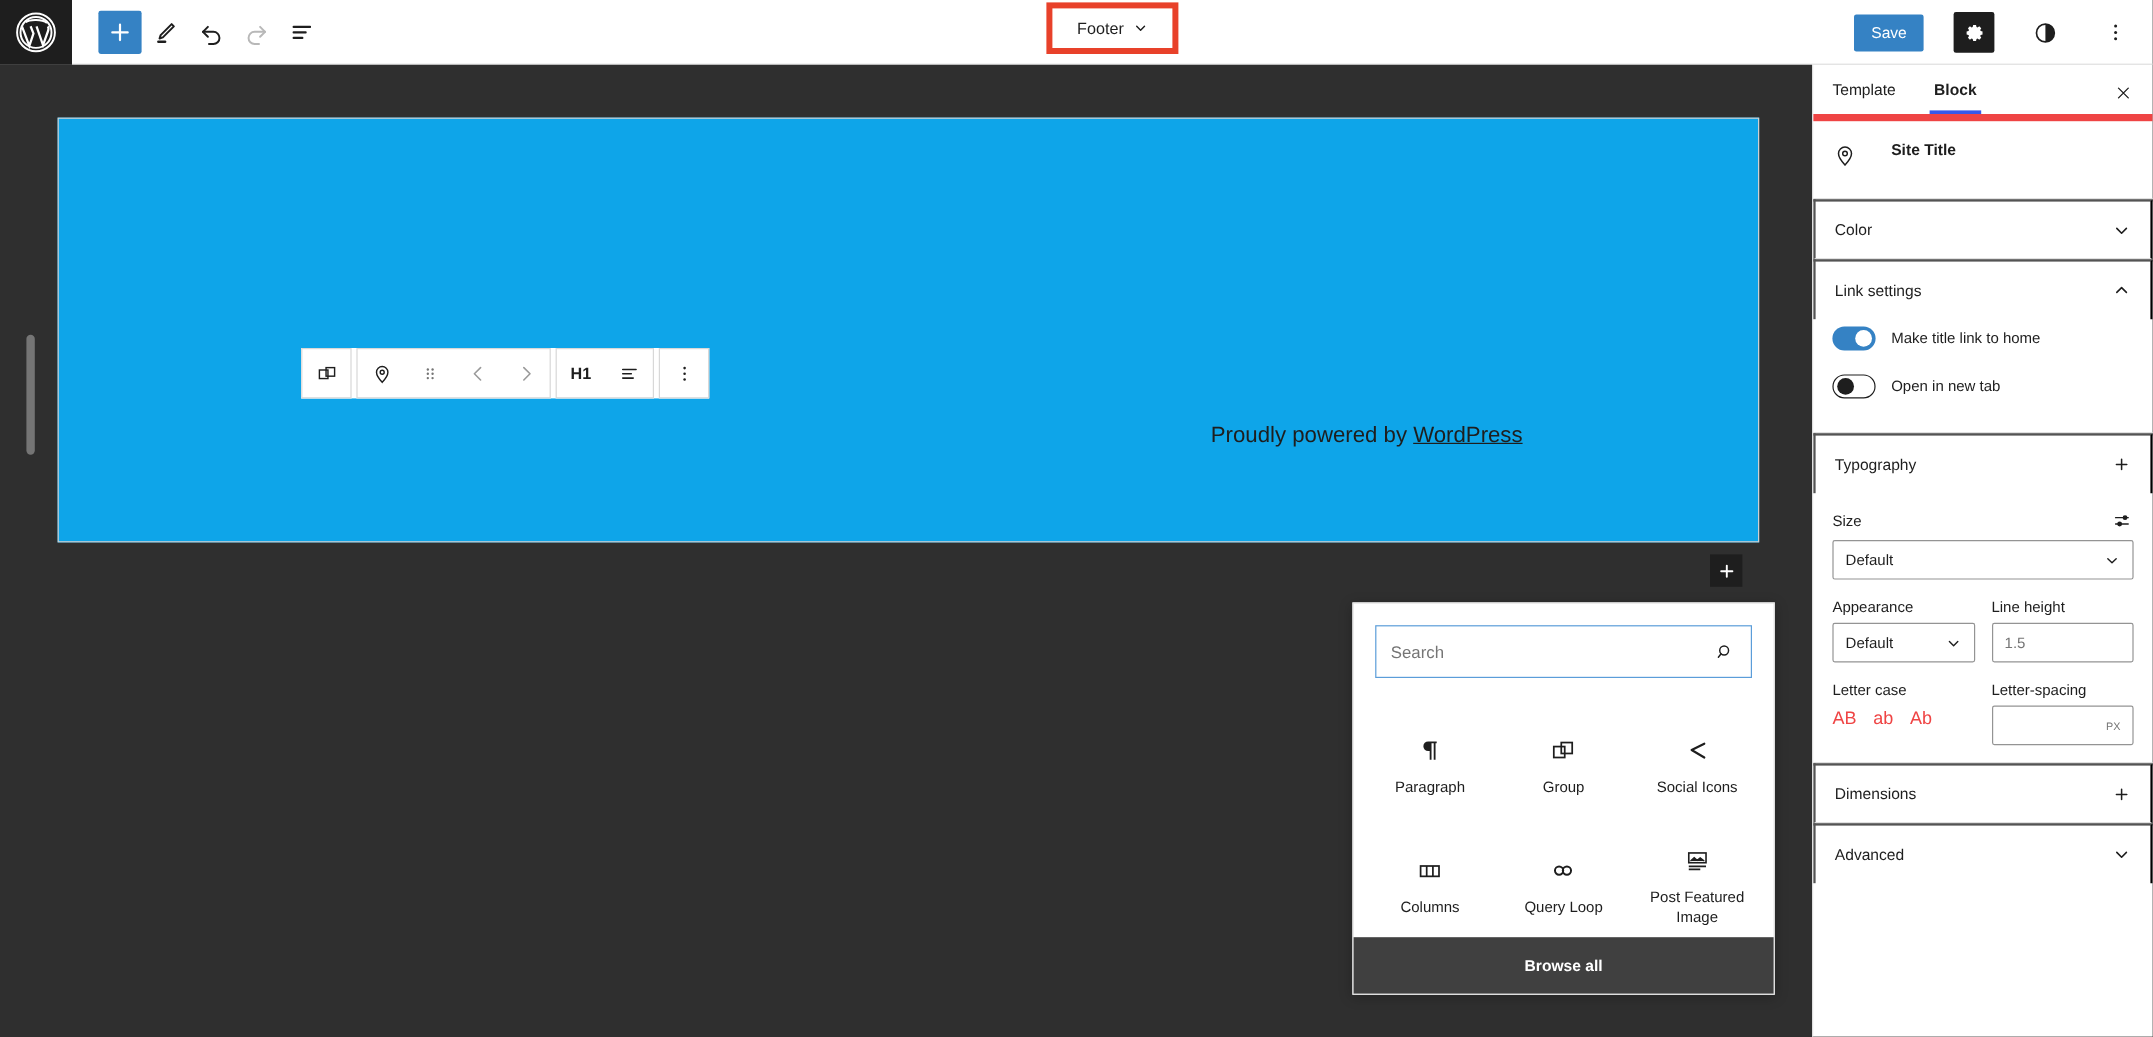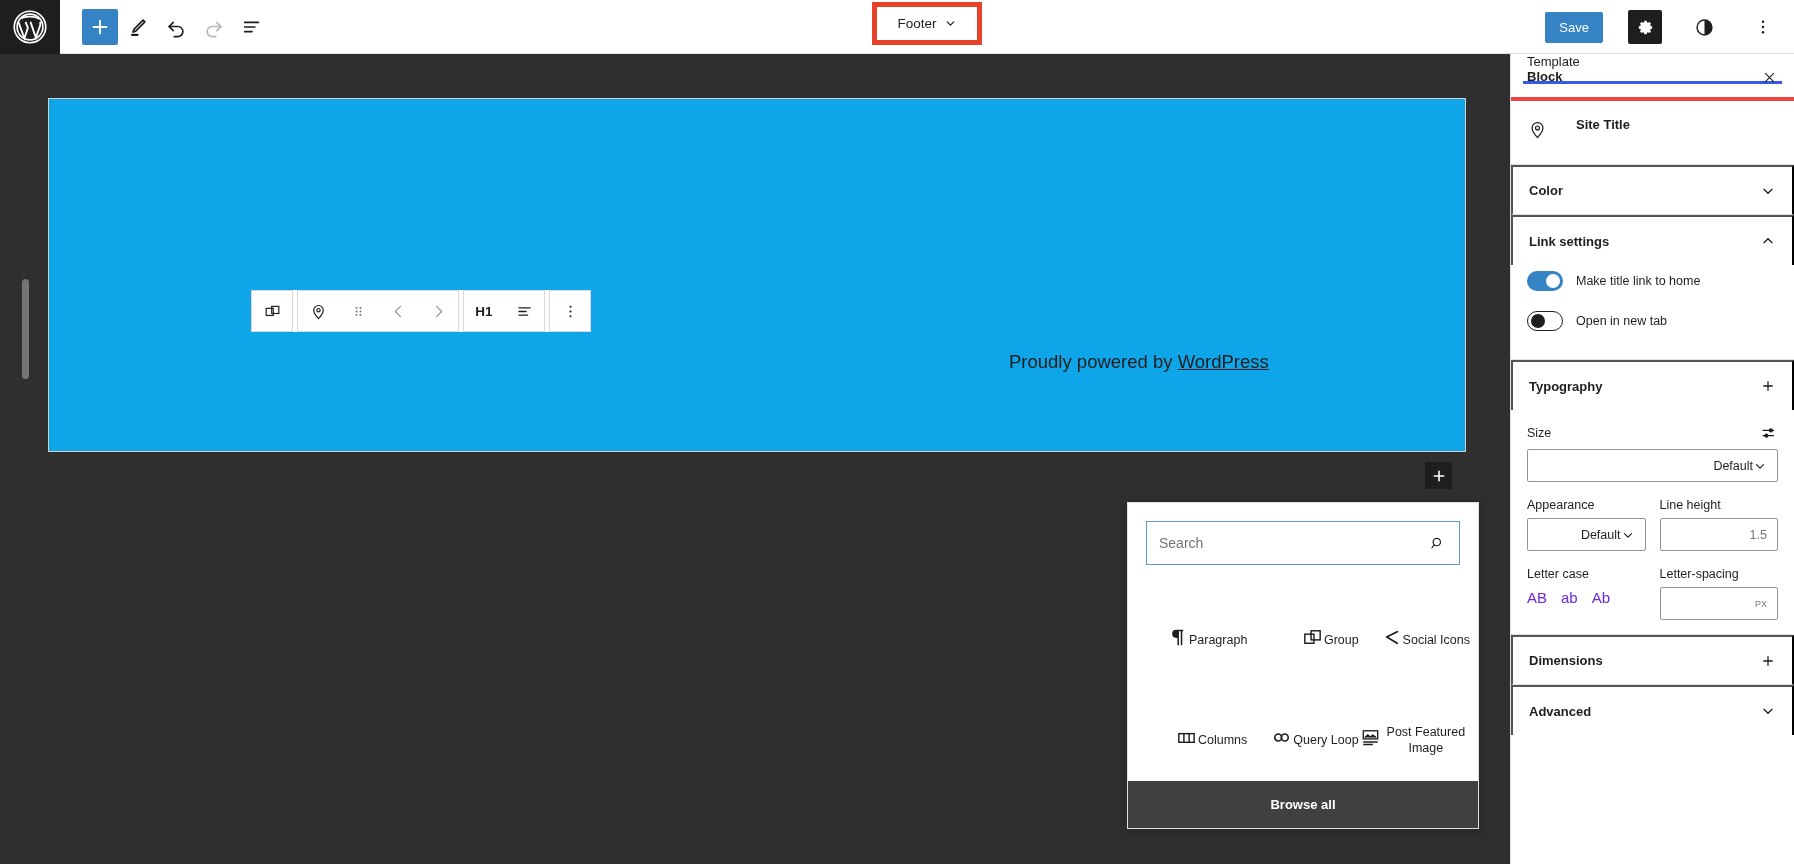--- a/index.html
+++ b/index.html
@@ -169,22 +169,22 @@
 
   #block-grid {
     flex: 1;
     display: grid;
     grid-template-columns: repeat(3, 1fr);
     grid-auto-rows: 92px;
     padding: 14px 8px 0 8px;
     column-gap: 0; row-gap: 8px;
   }
   .block-cell {
-    display: flex; flex-direction: row; align-items: center;
-    justify-content: flex-end; cursor: pointer;
+    display: flex; flex-direction: column; align-items: center;
+    justify-content: center; cursor: pointer;
     background: transparent; border: none;
     padding-top: 8px;
   }
   .block-cell .bico {
     height: 32px; display: flex; align-items: center; justify-content: center;
   }
   .block-cell .bico svg { width: 23px; height: 23px; }
   .block-cell .blabel {
     margin-top: 7px; font-size: 12.5px; color: #1e1e1e;
     text-align: center; line-height: 1.25; max-width: 96px;
@@ -200,21 +200,21 @@
   
   #sidebar {
     position: absolute; top: 54px; right: 0;
     width: 284px; height: 810px;
     background: #fff;
     border-left: 1px solid #e0e0e0;
     overflow: hidden;
   }
   #sidebar-tabs {
     height: 47px; display: flex; align-items: stretch;
-    border-bottom: 4px solid #ef4444; position: relative; flex-direction: column;
+    border-bottom: 6px solid #ef4444; position: relative;
   }
   .stab {
     padding: 0 16px; background: transparent; border: none; cursor: pointer;
     font-size: 13px; color: #1e1e1e; position: relative;
     font-family: "Liberation Sans", sans-serif;
     display: flex; align-items: center;
   }
   .stab.active { font-weight: bold; }
   .stab.active::after {
     content: ""; position: absolute; left: 12px; right: 12px; bottom: 0;
@@ -244,21 +244,21 @@
     font-family: "Liberation Sans", sans-serif;
   }
 
   .panel-header {
     height: 50px; padding: 0 16px;
     display: flex; align-items: center; justify-content: space-between;
     border-bottom: 1px solid #e0e0e0;
     cursor: pointer; background: transparent; width: 100%;
     font-family: "Liberation Sans", sans-serif;
   }
-  .panel-header .ph-title { font-size: 13px; font-weight: bold; color: #1e1e1e; }
+  .panel-header .ph-title { font-size: 13px; font-weight: normal; color: #1e1e1e; }
   .panel-header svg { width: 16px; height: 16px; }
   .panel-header.no-border { border-bottom: none; }
 
   .panel-body { padding: 0 16px 14px 16px; }
 
   .toggle-row {
     display: flex; align-items: center; gap: 13px;
     padding: 6px 0 14px 0;
   }
   .toggle {
@@ -279,39 +279,39 @@
   .field-label {
     font-size: 12.5px; color: #1e1e1e; margin-bottom: 6px; display: block;
     font-family: "Liberation Sans", sans-serif;
   }
   .sel, .txt {
     width: 100%; height: 33px;
     border: 1px solid #949494; border-radius: 2px;
     background: #fff; font-size: 12.5px; color: #1e1e1e;
     padding: 0 10px;
     font-family: "Liberation Sans", sans-serif;
-    display: flex; align-items: center; justify-content: flex-end;
+    display: flex; align-items: center; justify-content: space-between;
     cursor: pointer;
   }
   .txt { color: #757575; cursor: text; }
   .sel svg { width: 14px; height: 14px; }
 
   .size-row {
     display: flex; align-items: center; justify-content: space-between;
     margin: 14px 0 7px 0;
   }
   .size-row svg { width: 18px; height: 18px; }
 
   .two-col { display: flex; gap: 14px; margin-top: 16px; }
   .two-col > div { flex: 1; min-width: 0; }
 
   .letter-case-row { display: flex; gap: 14px; align-items: baseline; margin-top: 4px; }
   .lc-btn {
     background: transparent; border: none; cursor: pointer;
-    font-size: 15px; color: #6d28d9; padding: 2px 0;
+    font-size: 15px; color: #ef4444; padding: 2px 0;
     font-family: "Liberation Sans", sans-serif;
     text-align: center;
   }
   .ls-unit {
     font-size: 9px; color: #757575; text-transform: uppercase;
   }
   .divider { height: 1px; background: #e0e0e0; }
 </style>
 </head>
 <body>

